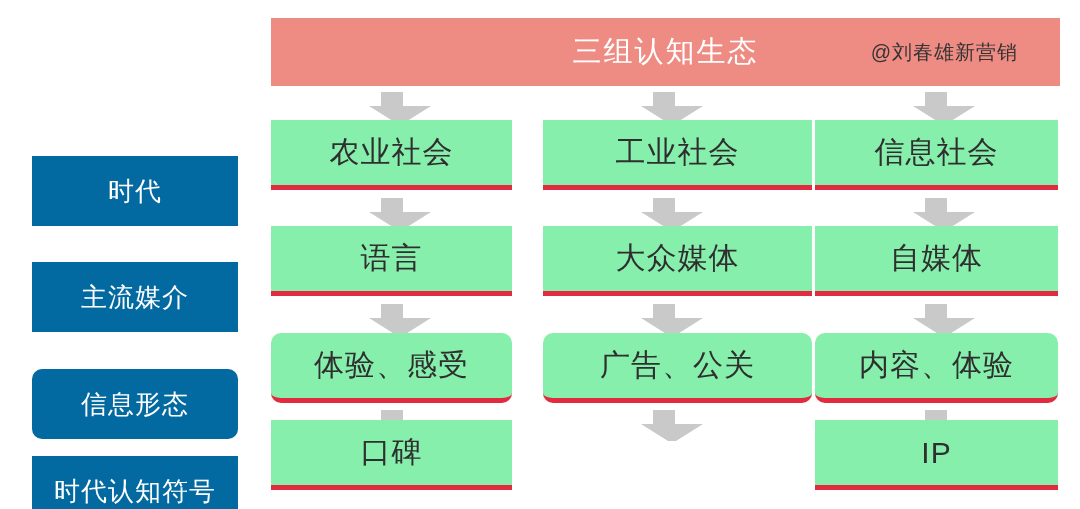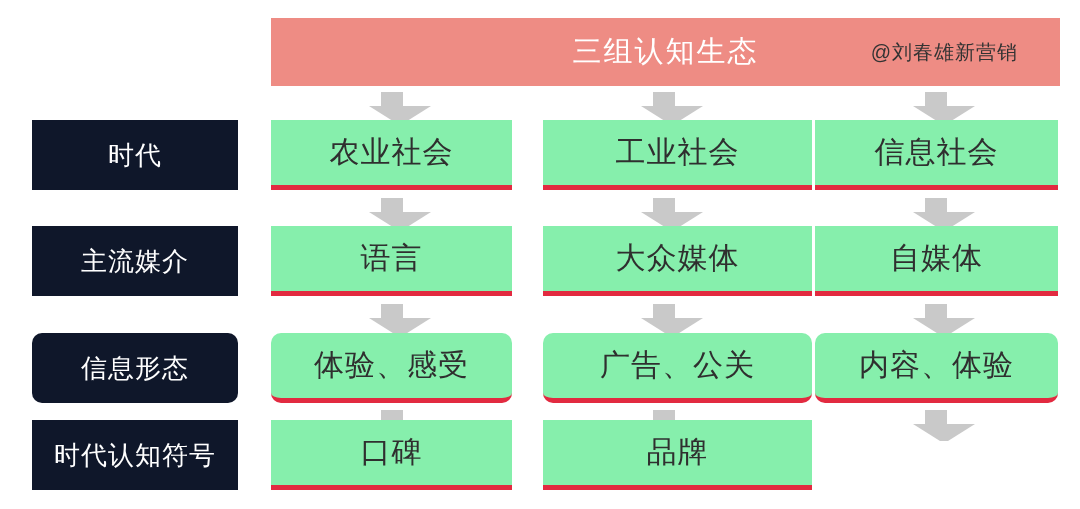--- a/index.html
+++ b/index.html
@@ -36,25 +36,26 @@
     color: #333333;
     font-size: 20px;
     letter-spacing: 1px;
   }
 
   
   .row-label {
     position: absolute;
     left: 24px;
     width: 206px; height: 70px;
-    background: #0f172a;
+    background: #0369a1;
     color: #ffffff;
     font-size: 26px;
     display: flex; align-items: center; justify-content: center;
     letter-spacing: 1px;
+    margin-top: 36px;
   }
 
   
   .cell {
     position: absolute;
     height: 70px;
     background: #86efac;
     border-bottom: 5px solid #E22A40;
     color: #2F2F2F;
     font-size: 30px;
@@ -167,15 +168,15 @@
       <div class="stem"></div>
       <div class="head"></div>
     </div>
   <div class="arrow arrow-top-398 arrow-x-3">
       <div class="stem"></div>
       <div class="head"></div>
     </div>
 
   <div class="row-label top-430">时代认知符号</div>
   <div class="cell top-430 col-1">口碑</div>
-  <div class="cell top-430 col-2">品牌</div>
+  <div class="cell top-430 col-3">IP</div>
 
 </div>
 
 </body></html>

